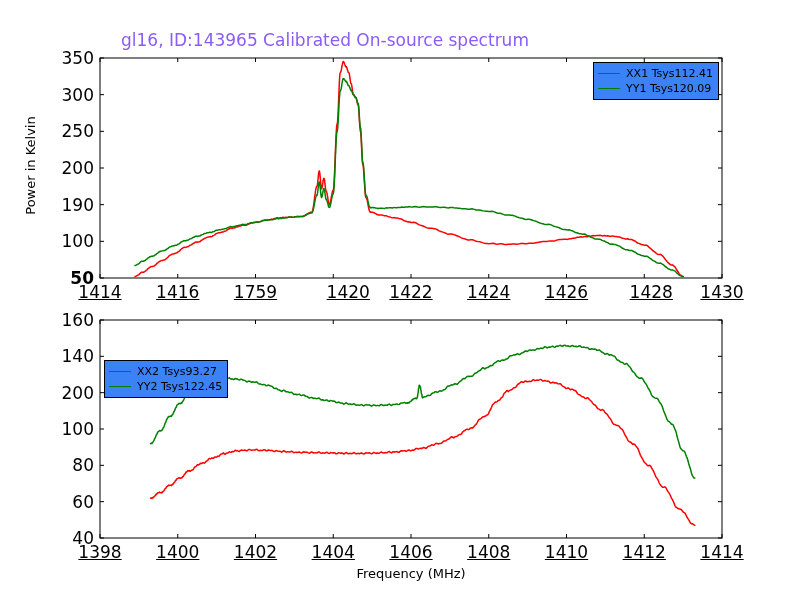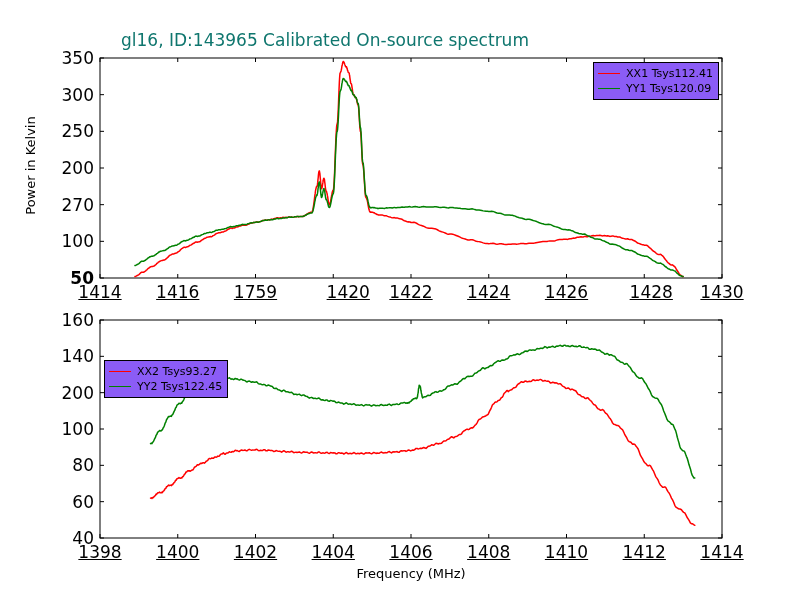--- a/index.html
+++ b/index.html
@@ -22,21 +22,21 @@
     width: 800px;
     height: 600px;
   }
   .fig-title {
     position: absolute;
     left: 0;
     top: 30px;
     width: 650px;
     text-align: center;
     font-size: 17px;
-    color: #0f766e;
+    color: #8b5cf6;
   }
   .axis-label-y {
     position: absolute;
     font-size: 13px;
     transform: rotate(-90deg);
     transform-origin: 50% 50%;
     white-space: nowrap;
   }
   .axis-label-x {
     position: absolute;
@@ -53,21 +53,21 @@
     transform: translateX(-50%);
     text-decoration: underline;
   }
   .tick-y {
     text-align: right;
     transform: translateY(-50%);
   }
   .legend-box {
     position: absolute;
     border: 1px solid #000000;
-    background: #8b5cf6;
+    background: #3b82f6;
     padding: 3px 5px 3px 4px;
     font-size: 11px;
     line-height: 15px;
   }
   .legend-row {
     display: flex;
     align-items: center;
     white-space: nowrap;
     height: 15px;
   }
@@ -198,21 +198,21 @@
       <div class="tick-label tick-x" style="left: 177.75px; top: 282px;">1416</div>
       <div class="tick-label tick-x" style="left: 255.5px; top: 282px;">1759</div>
       <div class="tick-label tick-x" style="left: 333.25px; top: 282px; margin-left: 15px;">1420</div>
       <div class="tick-label tick-x" style="left: 411px; top: 282px;">1422</div>
       <div class="tick-label tick-x" style="left: 488.75px; top: 282px;">1424</div>
       <div class="tick-label tick-x" style="left: 566.5px; top: 282px;">1426</div>
       <div class="tick-label tick-x" style="left: 644.25px; top: 282px; margin-left: 7px;">1428</div>
       <div class="tick-label tick-x" style="left: 722px; top: 282px;">1430</div>
       <div class="tick-label tick-y" style="left: 54px; top: 278px; width: 40px; font-weight: bold;">50</div>
       <div class="tick-label tick-y" style="left: 54px; top: 241.333px; width: 40px;">100</div>
-      <div class="tick-label tick-y" style="left: 54px; top: 204.667px; width: 40px;">270</div>
+      <div class="tick-label tick-y" style="left: 54px; top: 204.667px; width: 40px;">190</div>
       <div class="tick-label tick-y" style="left: 54px; top: 168px; width: 40px;">200</div>
       <div class="tick-label tick-y" style="left: 54px; top: 131.333px; width: 40px;">250</div>
       <div class="tick-label tick-y" style="left: 54px; top: 94.6667px; width: 40px;">300</div>
       <div class="tick-label tick-y" style="left: 54px; top: 58px; width: 40px;">350</div>
       <div class="tick-label tick-x" style="left: 100px; top: 542px;">1398</div>
       <div class="tick-label tick-x" style="left: 177.75px; top: 542px;">1400</div>
       <div class="tick-label tick-x" style="left: 255.5px; top: 542px;">1402</div>
       <div class="tick-label tick-x" style="left: 333.25px; top: 542px;">1404</div>
       <div class="tick-label tick-x" style="left: 411px; top: 542px;">1406</div>
       <div class="tick-label tick-x" style="left: 488.75px; top: 542px;">1408</div>

